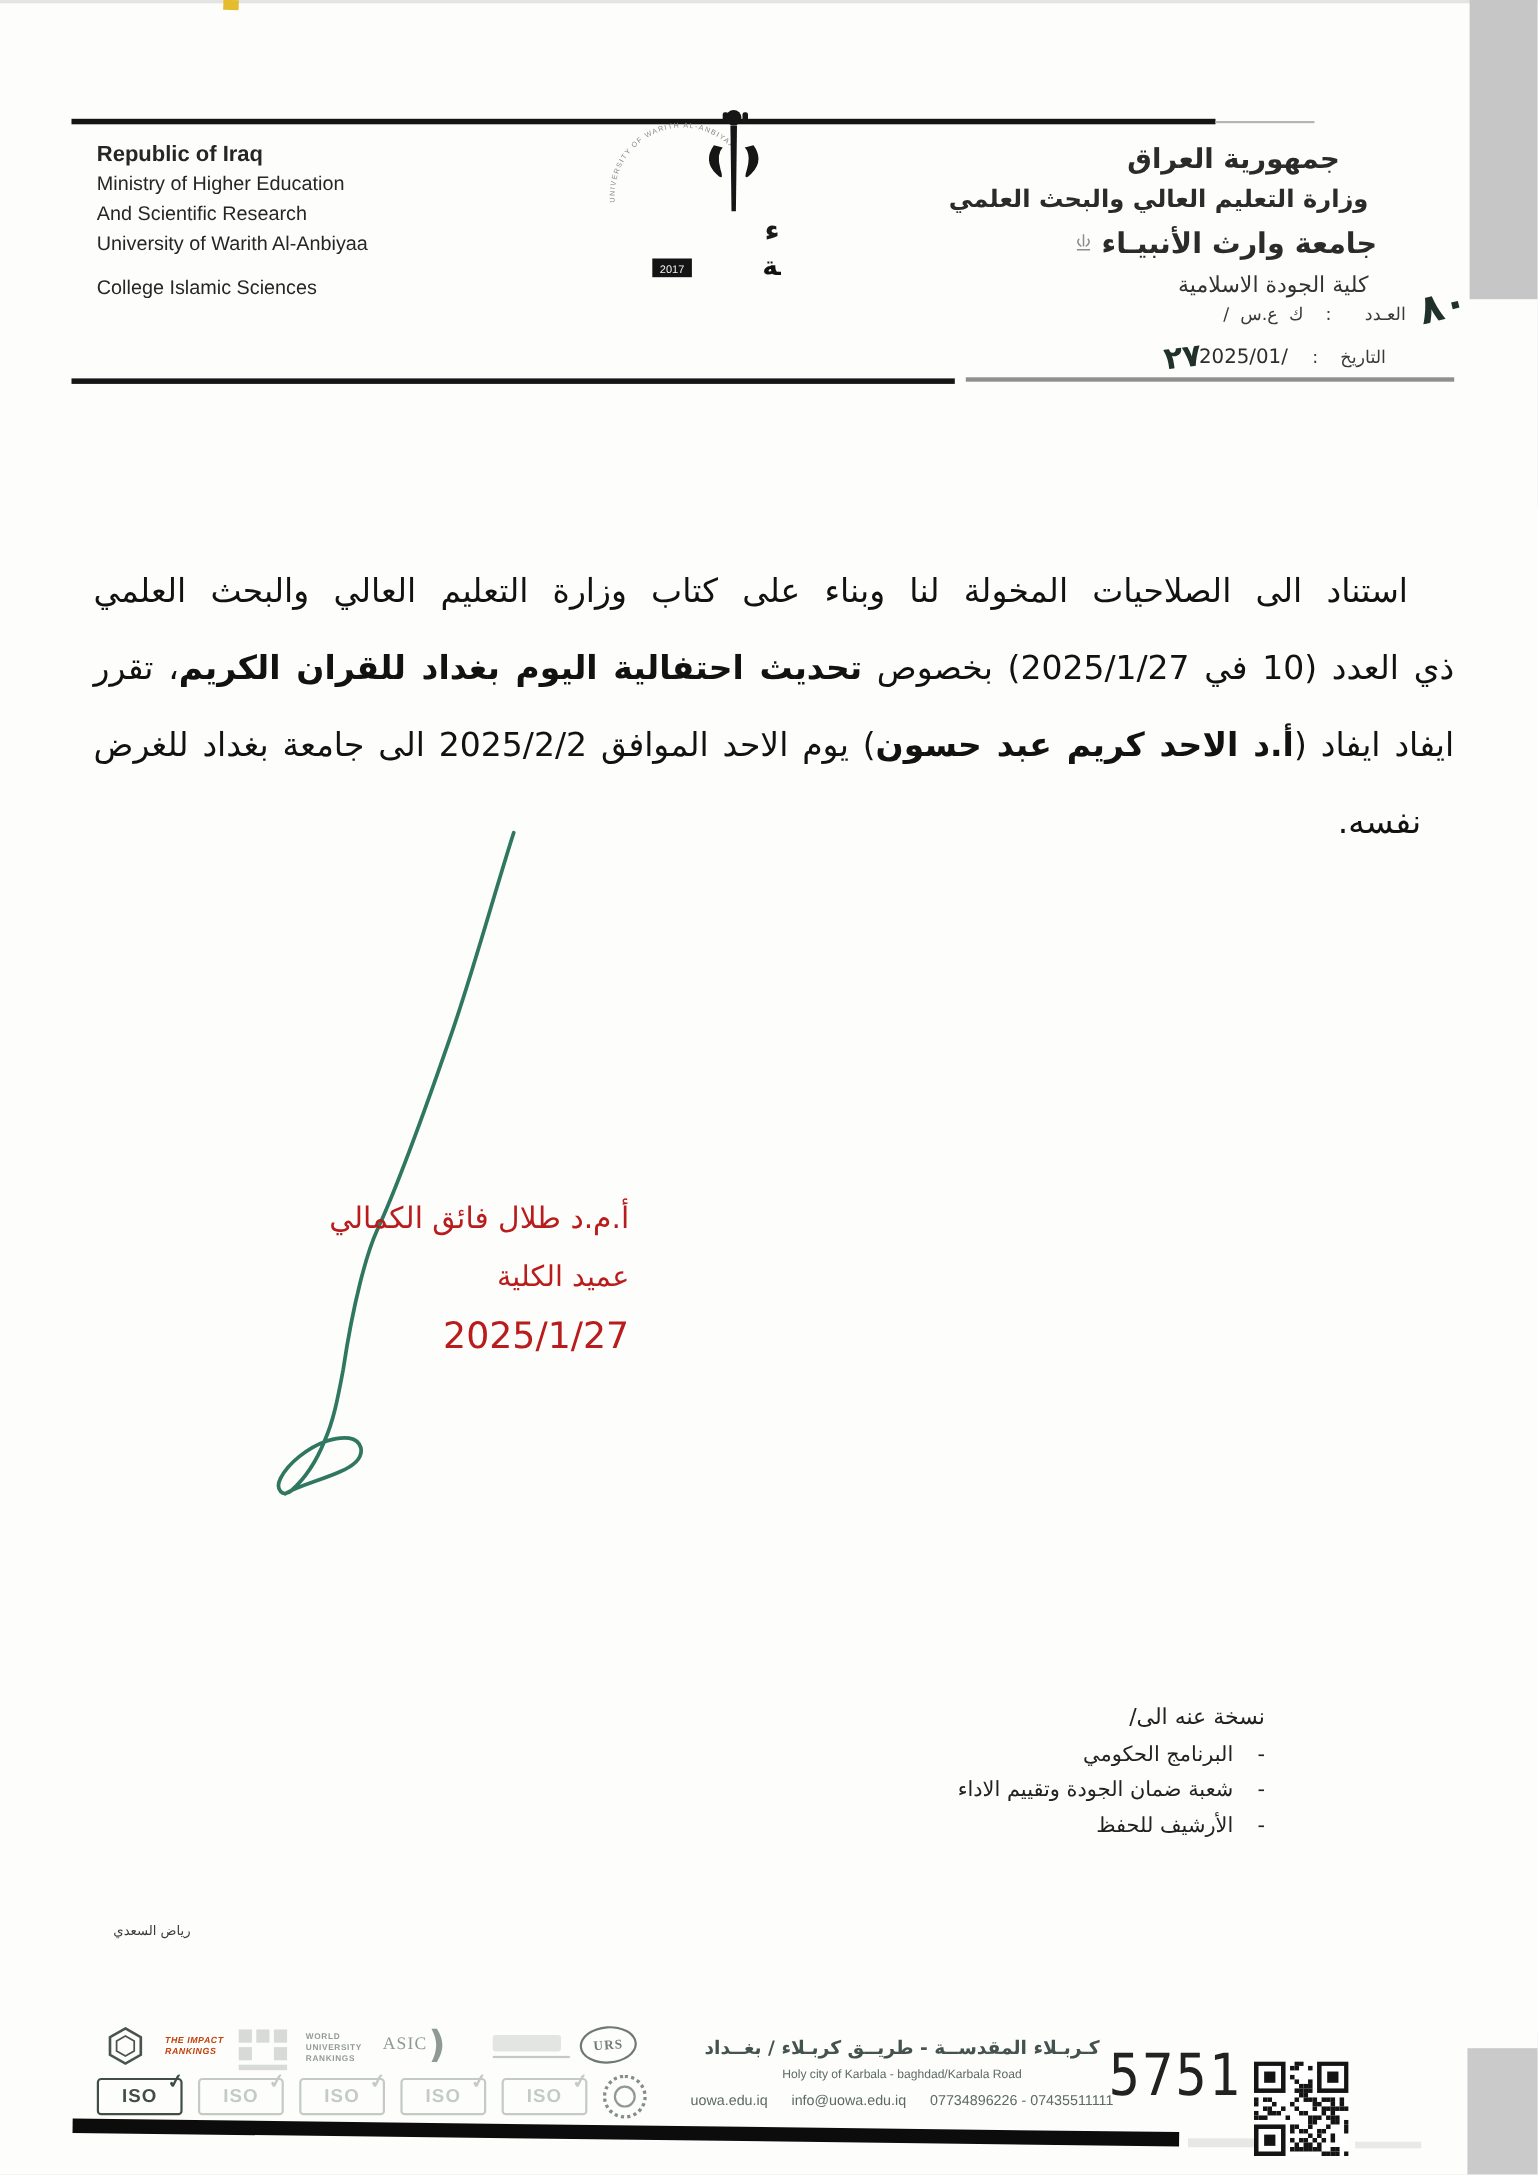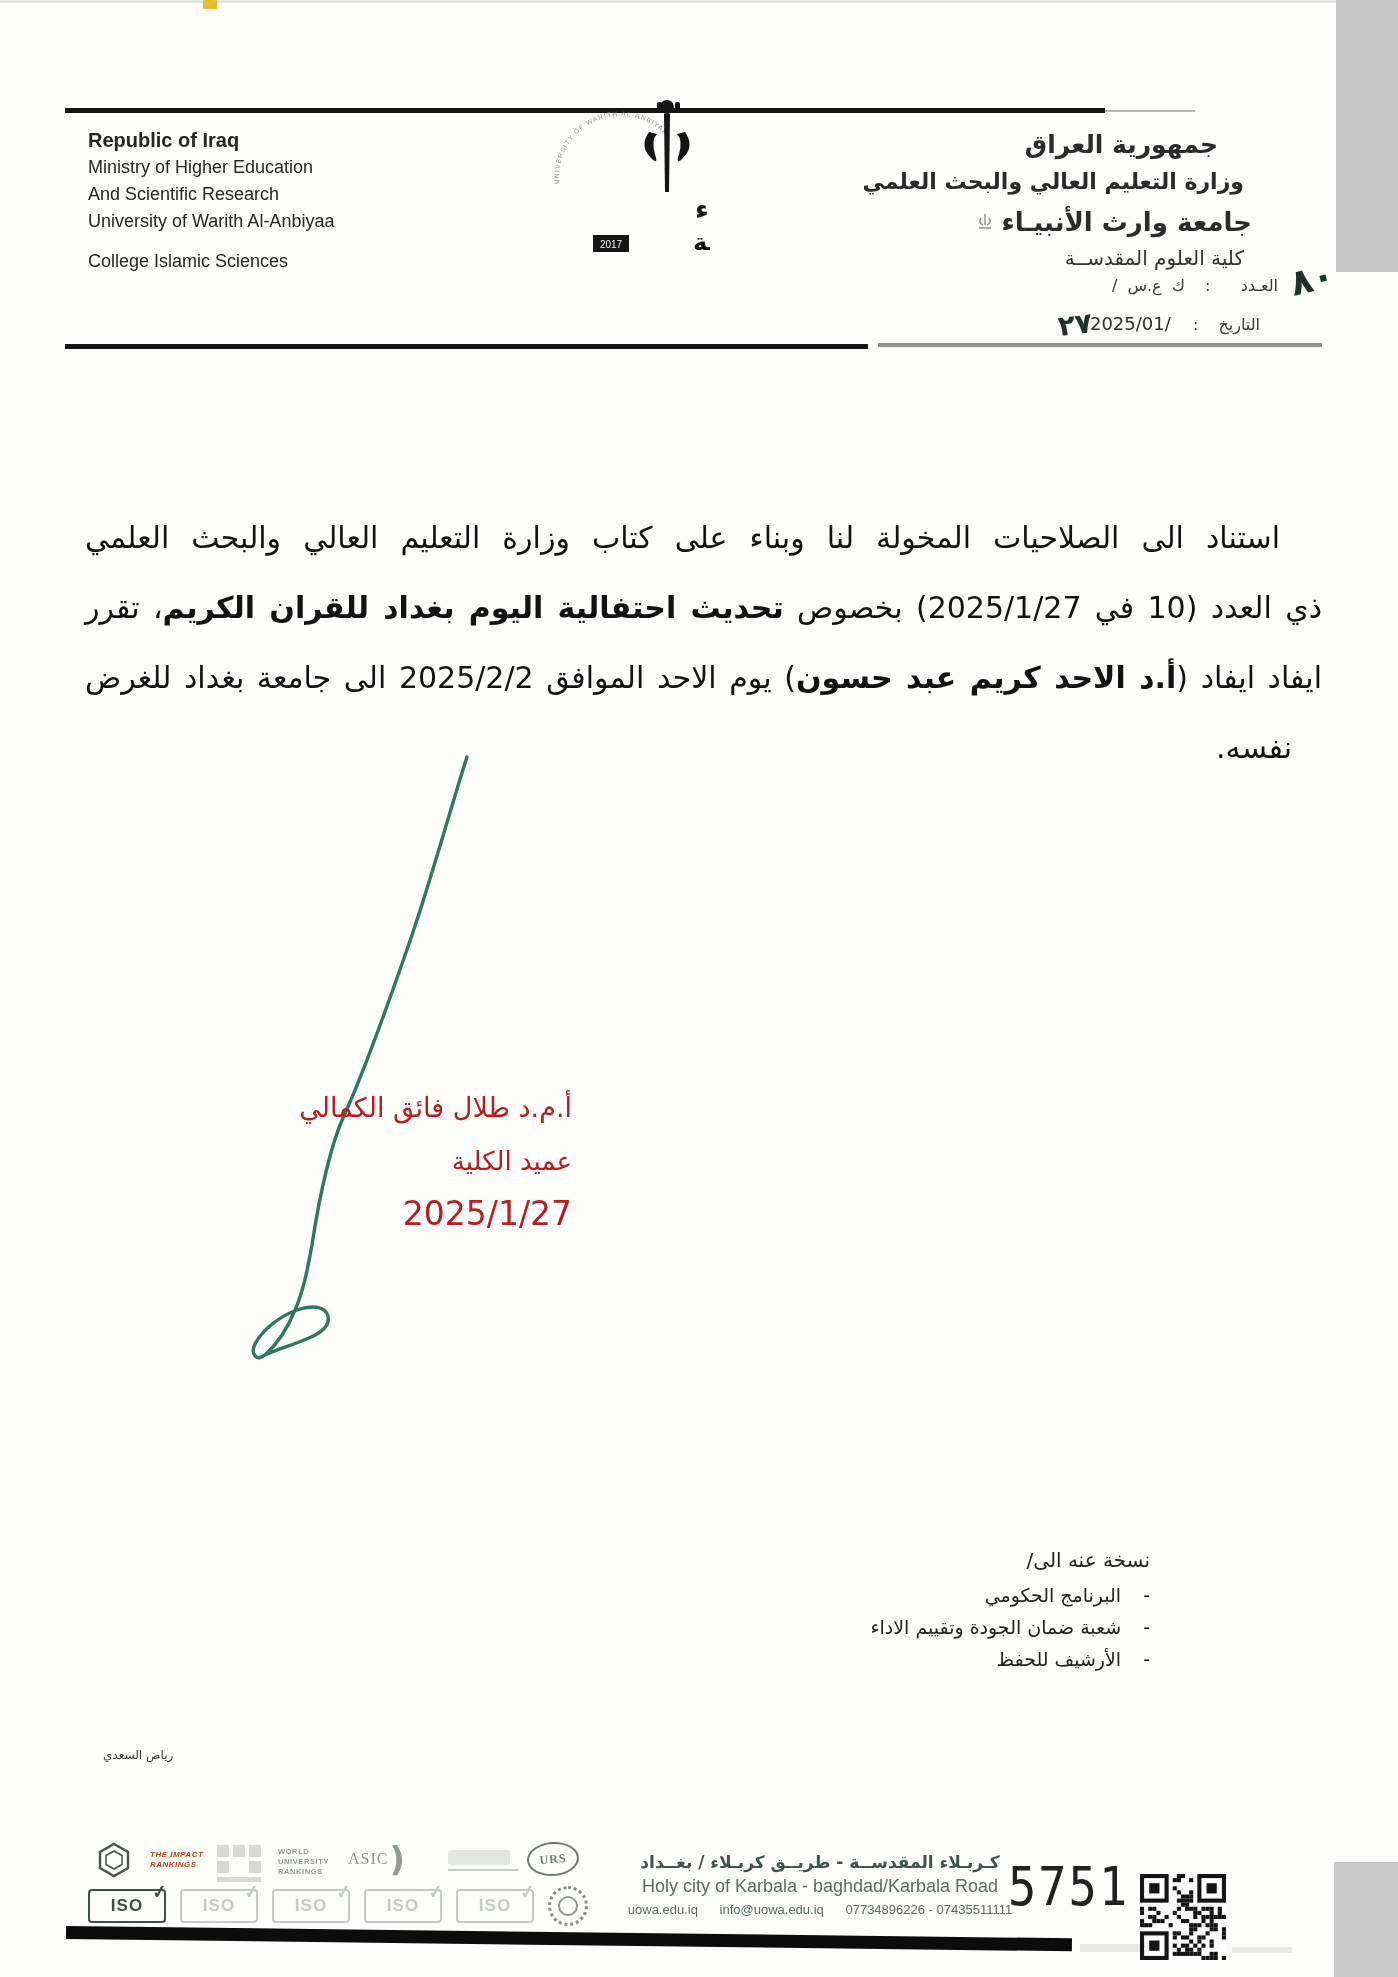--- a/index.html
+++ b/index.html
@@ -90,21 +90,21 @@
   .iso-badge{position:relative;width:74px;height:30px;border:2.5px solid #9fa9a4;border-radius:4px;
     display:flex;align-items:center;justify-content:center;color:#9fa9a4;
     font-family:"Liberation Sans",sans-serif;font-weight:bold;font-size:17px;letter-spacing:1px;opacity:.6;}
   .iso-badge .check{position:absolute;right:-4px;top:-10px;font-size:18px;transform:rotate(-8deg);}
   .iso-badge.strong{border-color:#414e48;color:#414e48;opacity:1;}
   .laurel{width:34px;height:34px;border:3px dotted #6f7a74;border-radius:50%;opacity:.85;
     display:flex;align-items:center;justify-content:center;}
   .laurel .inner{width:16px;height:16px;border:2px solid #7d8882;border-radius:50%;}
   .f-center{position:absolute;left:585px;top:1850px;width:470px;text-align:center;}
   .f-ar{direction:rtl;font-size:17px;font-weight:bold;color:#44534f;line-height:25px;}
-  .f-en{font-family:"Liberation Sans",sans-serif;font-size:18px;color:#5c6a66;line-height:23px;}
+  .f-en{font-family:"Liberation Sans",sans-serif;font-size:11px;color:#5c6a66;line-height:23px;}
   .f-contact{font-family:"Liberation Sans",sans-serif;font-size:13px;color:#5c6a66;line-height:23px;white-space:nowrap;}
   .f-contact span{margin:0 9px;}
   .f-number{position:absolute;left:1008px;top:1856px;font-family:"DejaVu Sans Mono",monospace;
     font-size:47px;color:#222;letter-spacing:2px;transform:scaleY(1.12);transform-origin:top left;}
   .qr{position:absolute;left:1140px;top:1874px;}
   .bottom-bar{position:absolute;left:66px;top:1926px;width:1006px;height:13px;background:#0c0c0c;
     transform:rotate(0.7deg);transform-origin:left center;}
 </style>
 </head>
 <body>
@@ -159,21 +159,21 @@
     <div class="a1">جمهورية العراق</div>
     <div class="a2">وزارة التعليم العالي والبحث العلمي</div>
     <div class="a3">
       <span>جامعة وارث الأنبيـاء</span>
       <span class="mini-emblem">
         <svg width="16" height="18" viewBox="0 0 16 18">
           <path d="M8,1 L8,12 M4,5 q-3,4 2,7 M12,5 q3,4 -2,7 M2,15 h12" stroke="#6a6a6a" stroke-width="1.4" fill="none"></path>
         </svg>
       </span>
     </div>
-    <div class="a4">كلية العلوم المقدســة</div>
+    <div class="a4">كلية الجودة الاسلامية</div>
   </div>
 
   <div class="meta-row meta-number">
     <span>العـدد&nbsp;&nbsp;&nbsp;:&nbsp;&nbsp;ك ع.س /</span>
   </div>
   <div class="hw hw-num">٨٠</div>
   <div class="meta-row meta-date">
     <span>التاريخ&nbsp;&nbsp;:</span>
     <span class="dval">2025/01/</span><span class="hw hw-day">٢٧</span>
   </div>

